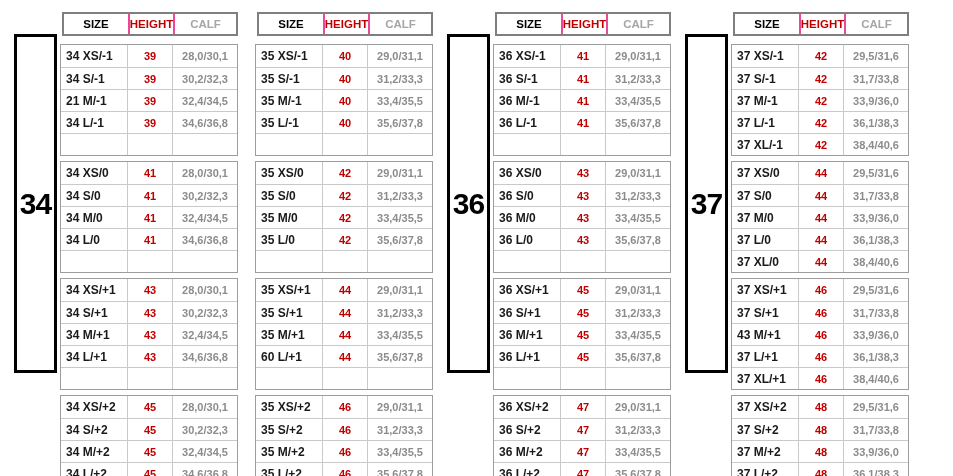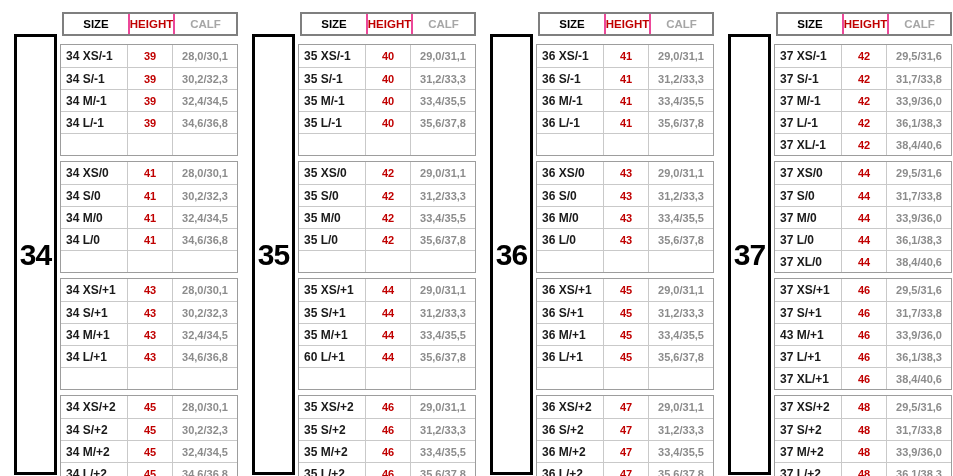--- a/index.html
+++ b/index.html
@@ -4,21 +4,21 @@
 <style>
   * { box-sizing: border-box; margin: 0; padding: 0; }
   html, body { background: #ffffff; }
   body {
     width: 953px; height: 476px; overflow: hidden;
     font-family: "Liberation Sans", sans-serif;
   }
   .sheet { display: flex; gap: 14px; padding: 12px 0 0 14px; }
   .group { display: flex; align-items: flex-start; }
   .bracket {
-    margin-top: 22px; width: 43px; height: 441px;
+    margin-top: 22px; width: 43px; height: 339px;
     border: 3px solid #000; background: #fff;
     display: flex; align-items: center; justify-content: center;
     flex: 0 0 auto;
   }
   .bracket-label {
     font-size: 30px; font-weight: 700; color: #000; letter-spacing: -1px;
   }
   .tables { margin-left: 3px; width: 178px; flex: 0 0 auto; }
   .header {
     width: 176px; margin-left: 2px; height: 24px; margin-bottom: 8px;
@@ -74,21 +74,21 @@
             <div class="cell-size">34 XS/-1</div>
             <div class="cell-height">39</div>
             <div class="cell-calf">28,0/30,1</div>
           </div>
           <div class="row">
             <div class="cell-size">34 S/-1</div>
             <div class="cell-height">39</div>
             <div class="cell-calf">30,2/32,3</div>
           </div>
           <div class="row">
-            <div class="cell-size">34 M/-1</div>
+            <div class="cell-size">21 M/-1</div>
             <div class="cell-height">39</div>
             <div class="cell-calf">32,4/34,5</div>
           </div>
           <div class="row">
             <div class="cell-size">34 L/-1</div>
             <div class="cell-height">39</div>
             <div class="cell-calf">34,6/36,8</div>
           </div>
           <div class="row">
             <div class="cell-size"></div>
@@ -168,23 +168,20 @@
           </div>
           <div class="row">
             <div class="cell-size">34 L/+2</div>
             <div class="cell-height">45</div>
             <div class="cell-calf">34,6/36,8</div>
           </div>
         </div>
       </div>
     </div>
     <div class="group">
-      <div class="bracket">
-        <div class="bracket-label">35</div>
-      </div>
       <div class="tables">
         <div class="header">
           <div class="h-size">SIZE</div>
           <div class="h-height">HEIGHT</div>
           <div class="h-calf">CALF</div>
         </div>
         <div class="block">
           <div class="row">
             <div class="cell-size">35 XS/-1</div>
             <div class="cell-height">40</div>

